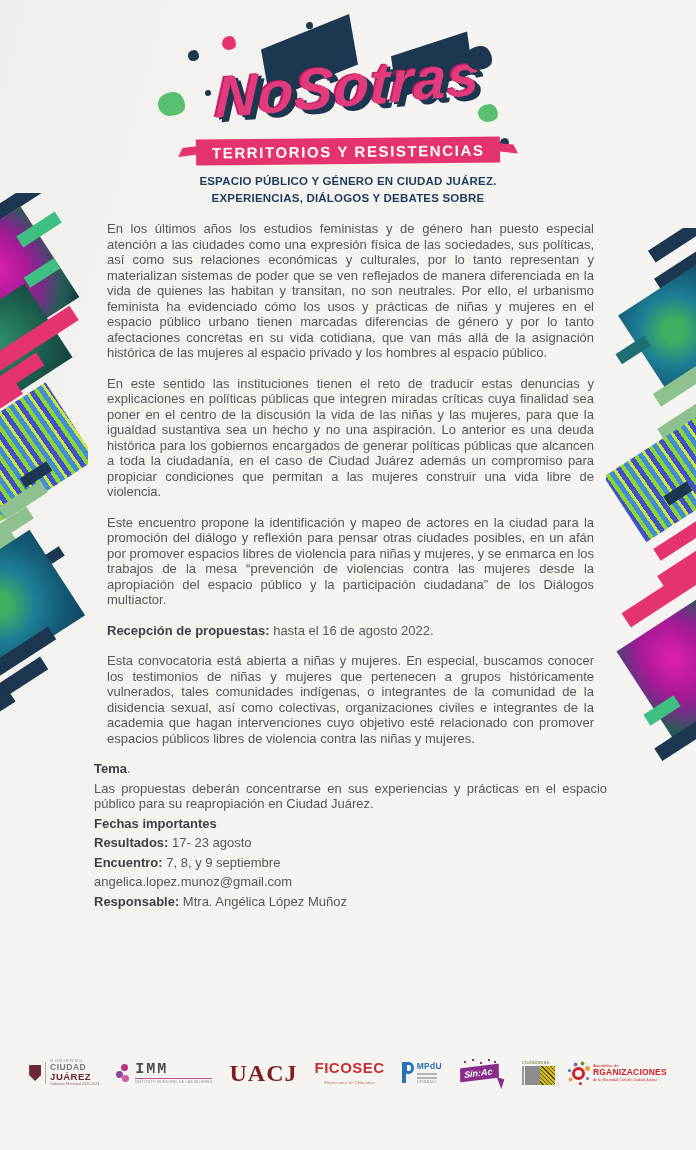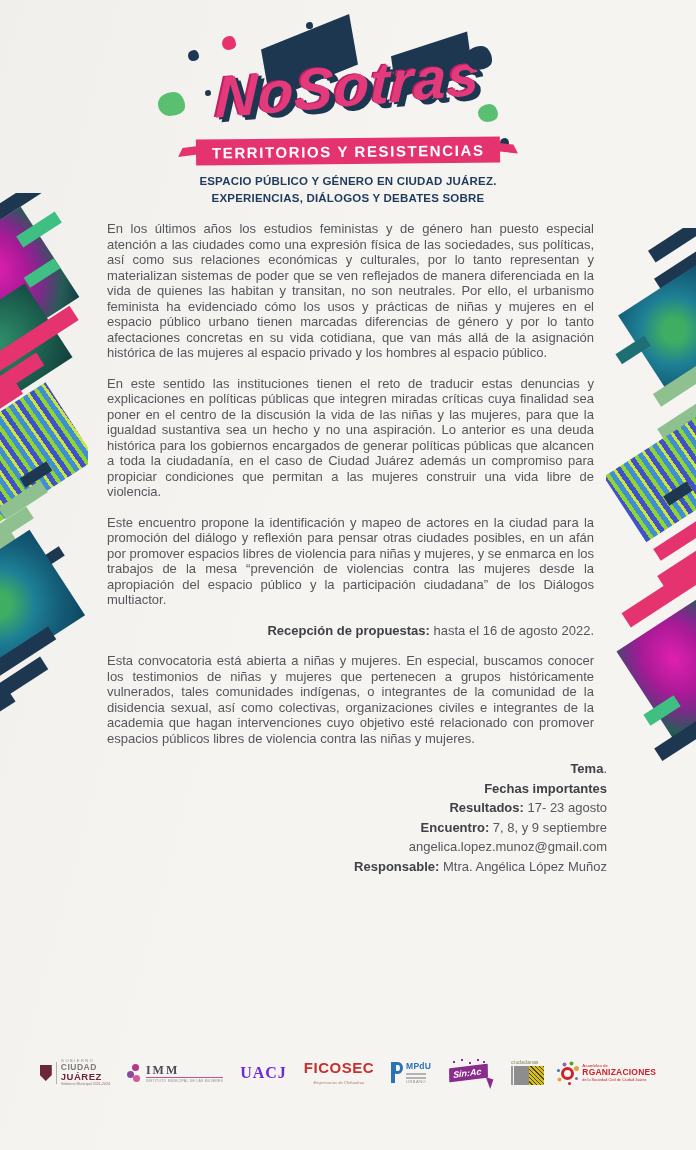--- a/index.html
+++ b/index.html
@@ -40,40 +40,40 @@
   .banner::before,.banner::after{content:"";position:absolute;background:#e5336f;height:9px;width:20px;top:7px}
   .banner::before{left:-15px;transform:skewX(-32deg) rotate(-7deg)}
   .banner::after{right:-15px;transform:skewX(32deg) rotate(7deg)}
   .subtitle{margin-top:9px;text-align:center;font-weight:700;font-size:11.5px;line-height:1.5;color:#1e3a5c;letter-spacing:.2px}
   
   .content{position:absolute;left:90px;top:221px;width:521px;color:#55575c;font-size:13px;line-height:15.5px;text-align:justify}
   .content p{margin:0 17px 15px}
   .content p.tight{margin:4px}
   .content strong{color:#3f4147}
   .mt20{margin-top:20px}.mt12{margin-top:12px}.mt11{margin-top:11px}.mt17{margin-top:17px}.mt10{margin-top:10px}
-  .line{text-align:right}
+  .line{text-align:left}
   
   footer{position:absolute;left:0;top:1058px;width:696px;display:flex;justify-content:center;align-items:center;gap:17px}
   .logo{display:flex;align-items:center;gap:4px}
   .cj-crest{width:12px;height:16px;background:#6b2737;clip-path:polygon(0 0,100% 0,100% 62%,50% 100%,0 62%)}
   .cj-sep{width:1px;height:22px;background:#b8b0a6}
   .cj-text{display:flex;flex-direction:column;line-height:1.05}
   .cj-gob{font-size:4px;letter-spacing:1.5px;color:#8d8d8d}
   .cj-city{font-size:8.5px;font-weight:700;color:#7c7c7c;letter-spacing:.5px}
   .cj-city2{font-size:9.5px;font-weight:800;color:#6b2737;letter-spacing:.5px}
   .cj-sub{font-size:3.6px;color:#9a6b74;margin-top:1px}
   .imm-dots{position:relative;width:15px;height:18px}
   .imm-dots i{position:absolute;width:7px;height:7px;border-radius:50%}
   .imm-dots i:nth-child(1){left:5px;top:0;background:#b8338b}
   .imm-dots i:nth-child(2){left:0;top:7px;background:#8a4a9b}
   .imm-dots i:nth-child(3){left:6px;top:11px;background:#d45a9e}
   .imm-text{display:flex;flex-direction:column}
-  .imm-name{font-family:Liberation Serif, serif;font-size:12px;font-weight:700;color:#4a4a52;letter-spacing:2px;line-height:1}
+  .imm-name{font-family:Liberation Mono, monospace;font-size:15px;font-weight:700;color:#4a4a52;letter-spacing:2px;line-height:1}
   .imm-sub{font-size:3.4px;color:#8d8d8d;border-top:1px solid #c94f97;padding-top:1px;margin-top:1px;letter-spacing:.3px}
-  .uacj-name{font-family:"Liberation Serif",serif;font-size:16px;font-weight:700;color:#6d28d9;letter-spacing:1px}
+  .uacj-name{font-family:"Liberation Serif",serif;font-size:24px;font-weight:700;color:#7f1d1d;letter-spacing:1px}
   .fico{display:flex;flex-direction:column;align-items:center;line-height:1.1}
   .fico-name{font-size:15px;font-weight:800;color:#c53030;letter-spacing:.5px}
   .fico-sub{font-size:4.2px;color:#b07a6a;font-style:italic}
   .mpdu{gap:2px}
   .mpdu-p{position:relative;width:13px;height:21px}
   .mpdu-p::before{content:"";position:absolute;left:0;top:0;width:4px;height:21px;background:#2a72b8}
   .mpdu-p::after{content:"";position:absolute;left:2px;top:0;width:10px;height:12px;border:3.5px solid #2a72b8;border-radius:0 60% 60% 45%;box-sizing:border-box}
   .mpdu-text{display:flex;flex-direction:column;line-height:1.15}
   .mpdu-name{font-size:8.5px;font-weight:800;color:#2a72b8;letter-spacing:.3px}
   .mpdu-bar{width:20px;height:2px;background:#b3b3b3;margin:1px 0}
@@ -165,20 +165,21 @@
   </div>
 </header>
 
 <main class="content">
   <p>En los últimos años los estudios feministas y de género han puesto especial atención a las ciudades como una expresión física de las sociedades, sus políticas, así como sus relaciones económicas y culturales, por lo tanto representan y materializan sistemas de poder que se ven reflejados de manera diferenciada en la vida de quienes las habitan y transitan, no son neutrales. Por ello, el urbanismo feminista ha evidenciado cómo los usos y prácticas de niñas y mujeres en el espacio público urbano tienen marcadas diferencias de género y por lo tanto afectaciones concretas en su vida cotidiana, que van más allá de la asignación histórica de las mujeres al espacio privado y los hombres al espacio público.</p>
   <p>En este sentido las instituciones tienen el reto de traducir estas denuncias y explicaciones en políticas públicas que integren miradas críticas cuya finalidad sea poner en el centro de la discusión la vida de las niñas y las mujeres, para que la igualdad sustantiva sea un hecho y no una aspiración. Lo anterior es una deuda histórica para los gobiernos encargados de generar políticas públicas que alcancen a toda la ciudadanía, en el caso de Ciudad Juárez además un compromiso para propiciar condiciones que permitan a las mujeres construir una vida libre de violencia.</p>
   <p>Este encuentro propone la identificación y mapeo de actores en la ciudad para la promoción del diálogo y reflexión para pensar otras ciudades posibles, en un afán por promover espacios libres de violencia para niñas y mujeres, y se enmarca en los trabajos de la mesa “prevención de violencias contra las mujeres desde la apropiación del espacio público y la participación ciudadana” de los Diálogos multiactor.</p>
   <p class="line mt20"><strong>Recepción de propuestas:</strong><span> hasta el 16 de agosto 2022.</span></p>
   <p class="mt11">Esta convocatoria está abierta a niñas y mujeres. En especial, buscamos conocer los testimonios de niñas y mujeres que pertenecen a grupos históricamente vulnerados, tales comunidades indígenas, o integrantes de la comunidad de la disidencia sexual, así como colectivas, organizaciones civiles e integrantes de la academia que hagan intervenciones cuyo objetivo esté relacionado con promover espacios públicos libres de violencia contra las niñas y mujeres.</p>
   <p class="line tight mt12"><strong>Tema</strong><span>.</span></p>
+  <p class="tight">Las propuestas deberán concentrarse en sus experiencias y prácticas en el espacio público para su reapropiación en Ciudad Juárez.</p>
   <p class="line tight mt20"><strong>Fechas importantes</strong></p>
   <p class="line tight mt10"><strong>Resultados:</strong><span> 17- 23 agosto</span></p>
   <p class="line tight"><strong>Encuentro:</strong><span> 7, 8, y 9 septiembre</span></p>
   <p class="line tight">angelica.lopez.munoz@gmail.com</p>
   <p class="line tight mt17"><strong>Responsable:</strong><span> Mtra. Angélica López Muñoz</span></p>
 </main>
 
 <footer>
   <div class="logo">
     <span class="cj-crest"></span>

